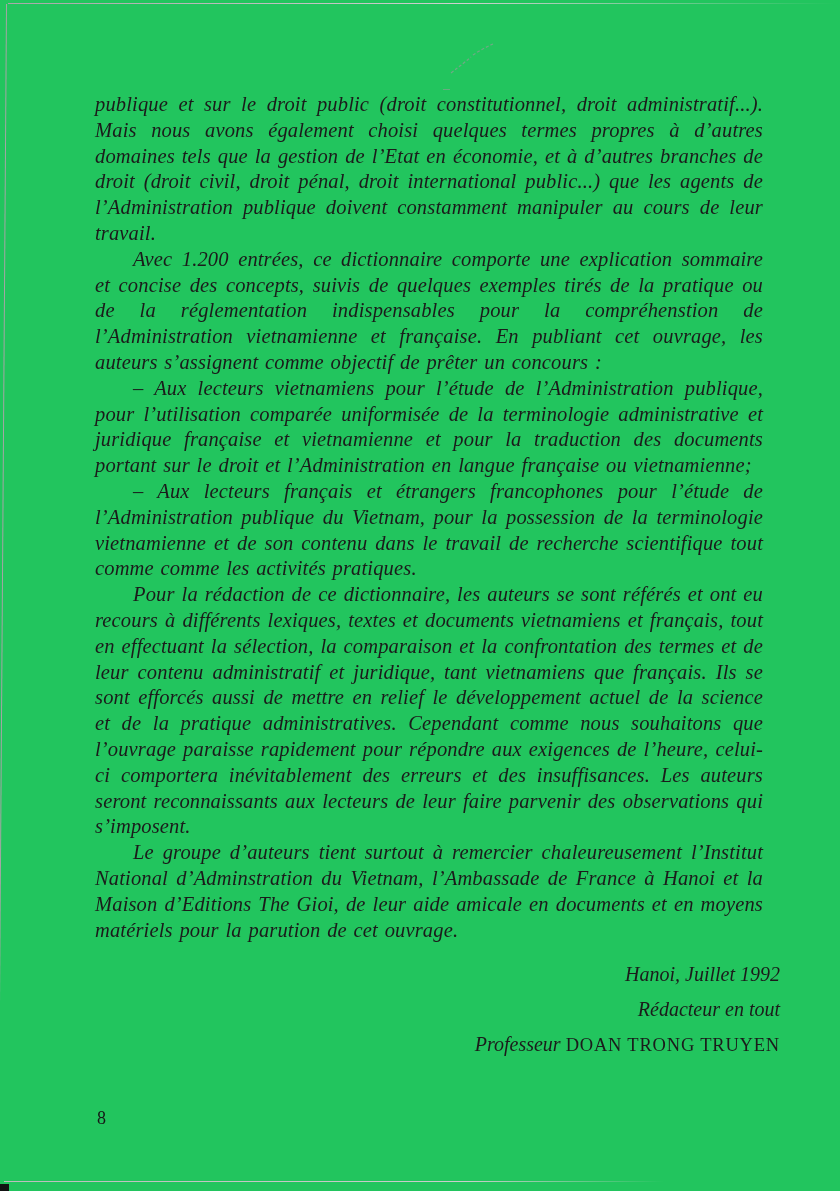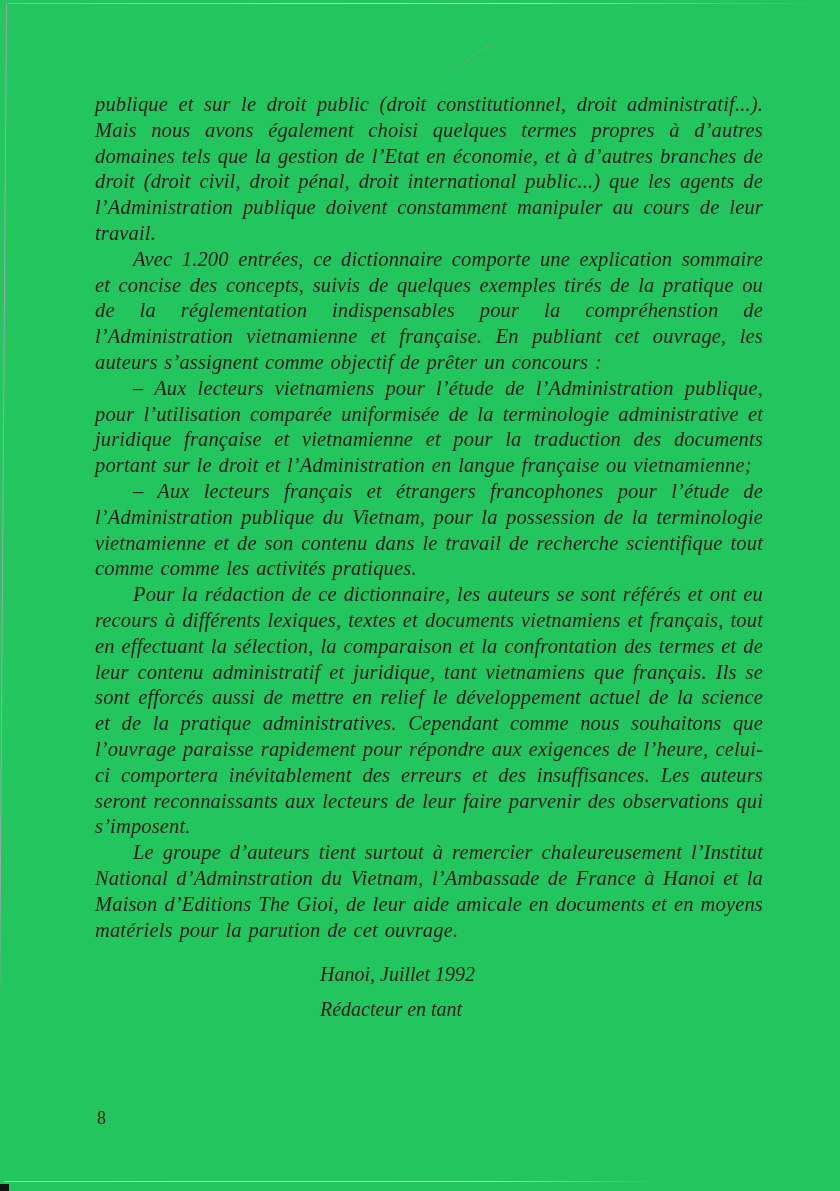--- a/index.html
+++ b/index.html
@@ -56,21 +56,21 @@
   .body-text p {
     margin: 0;
     text-indent: 38px;
   }
   .body-text p.continuation {
     text-indent: 0;
   }
   
   .signature {
     position: absolute; left: 320px; top: 962px; width: 460px;
-    text-align: left;
+    text-align: right;
     font-style: italic;
     font-size: 20px;
   }
   .sig-line {
     margin: 0 0 10px 0;
     line-height: 25px;
   }
   .sig-title {
     font-style: italic;
   }
@@ -106,18 +106,22 @@
     <p class="continuation">publique et sur le droit public (droit constitutionnel, droit administratif...). Mais nous avons également choisi quelques termes propres à d’autres domaines tels que la gestion de l’Etat en économie, et à d’autres branches de droit (droit civil, droit pénal, droit international public...) que les agents de l’Administration publique doivent constamment manipuler au cours de leur travail.</p>
     <p>Avec 1.200 entrées, ce dictionnaire comporte une explication sommaire et concise des concepts, suivis de quelques exemples tirés de la pratique ou de la réglementation indispensables pour la compréhenstion de l’Administration vietnamienne et française. En publiant cet ouvrage, les auteurs s’assignent comme objectif de prêter un concours :</p>
     <p>– Aux lecteurs vietnamiens pour l’étude de l’Administration publique, pour l’utilisation comparée uniformisée de la terminologie administrative et juridique française et vietnamienne et pour la traduction des documents portant sur le droit et l’Administration en langue française ou vietnamienne;</p>
     <p>– Aux lecteurs français et étrangers francophones pour l’étude de l’Administration publique du Vietnam, pour la possession de la terminologie vietnamienne et de son contenu dans le travail de recherche scientifique tout comme comme les activités pratiques.</p>
     <p>Pour la rédaction de ce dictionnaire, les auteurs se sont référés et ont eu recours à différents lexiques, textes et documents vietnamiens et français, tout en effectuant la sélection, la comparaison et la confrontation des termes et de leur contenu administratif et juridique, tant vietnamiens que français. Ils se sont efforcés aussi de mettre en relief le développement actuel de la science et de la pratique administratives. Cependant comme nous souhaitons que l’ouvrage paraisse rapidement pour répondre aux exigences de l’heure, celui-ci comportera inévitablement des erreurs et des insuffisances. Les auteurs seront reconnaissants aux lecteurs de leur faire parvenir des observations qui s’imposent.</p>
     <p>Le groupe d’auteurs tient surtout à remercier chaleureusement l’Institut National d’Adminstration du Vietnam, l’Ambassade de France à Hanoi et la Maison d’Editions The Gioi, de leur aide amicale en documents et en moyens matériels pour la parution de cet ouvrage.</p>
   </div>
 
   <div class="signature">
     <div class="sig-line">Hanoi, Juillet 1992</div>
-    <div class="sig-line">Rédacteur en tant</div>
+    <div class="sig-line">Rédacteur en tout</div>
+    <div class="sig-line">
+      <span class="sig-title">Professeur</span>
+      <span class="sig-name">DOAN TRONG TRUYEN</span>
+    </div>
   </div>
 
   <div class="page-number">8</div>
 
 </div>
 
 </body></html>

